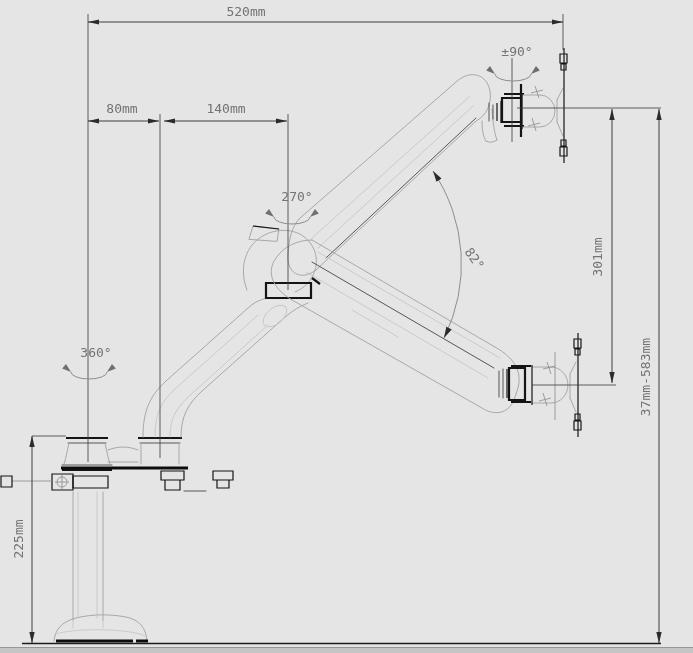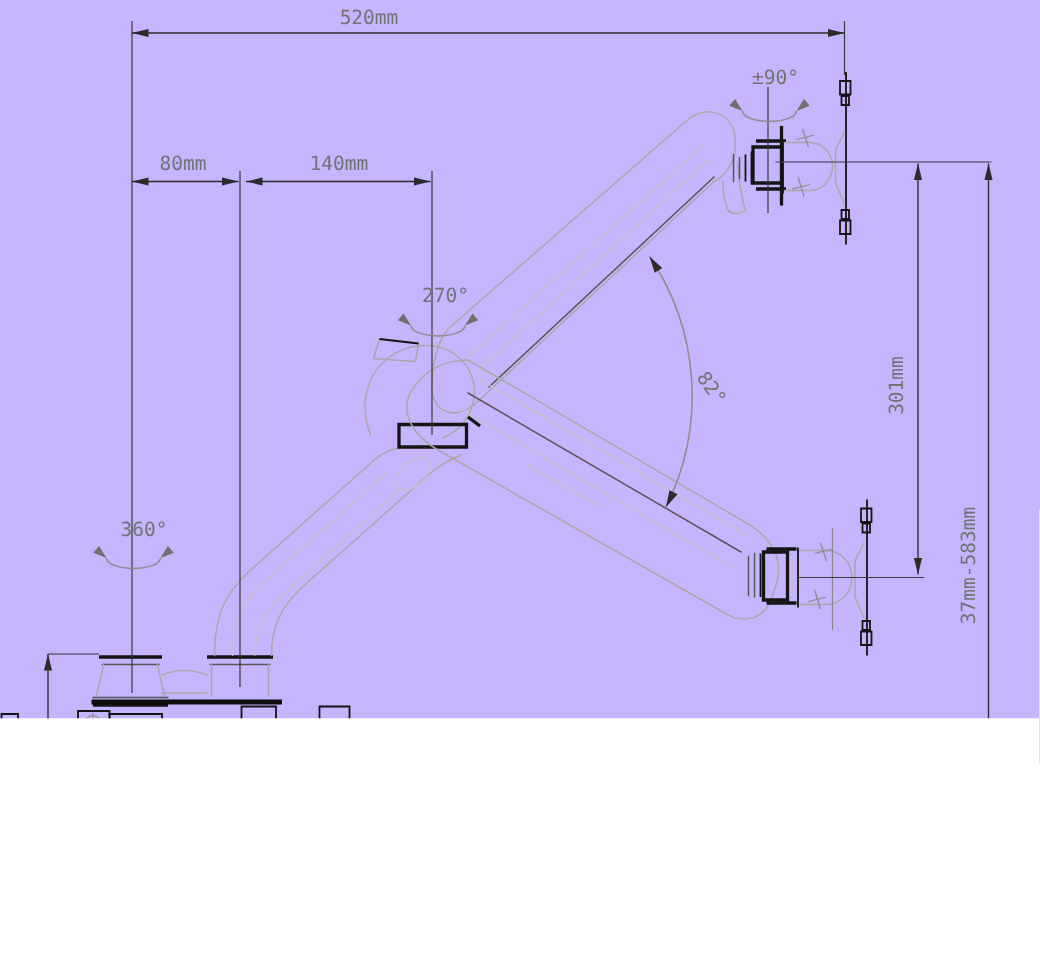--- a/index.html
+++ b/index.html
@@ -1,16 +1,16 @@
 <!DOCTYPE html>
 <html><head>
 <meta charset="utf-8">
 <style>
   html,body{margin:0;padding:0;background:#ffffff;}
-  .canvas{position:relative;width:693px;height:479px;background:#c4b5fd;overflow:hidden;
+  .canvas{position:relative;width:693px;height:653px;background:#e5e5e5;overflow:hidden;
           font-family:"DejaVu Sans Mono","Liberation Mono",monospace;}
   svg{display:block}
   
   .g  {stroke:#a8a8a8;stroke-width:1;fill:none;stroke-linecap:round;stroke-linejoin:round;}
   .g2 {stroke:#c3c3c3;stroke-width:.8;fill:none;stroke-linecap:round;}
   .gd {stroke:#565656;stroke-width:1;fill:none;stroke-linecap:round;}
   .k1 {stroke:#141414;stroke-width:1.2;fill:none;}
   .k2 {stroke:#141414;stroke-width:2.2;fill:none;}
   .k3 {stroke:#0d0d0d;stroke-width:3.2;fill:none;}
   .dim{stroke:#2b2b2b;stroke-width:.9;fill:none;}

